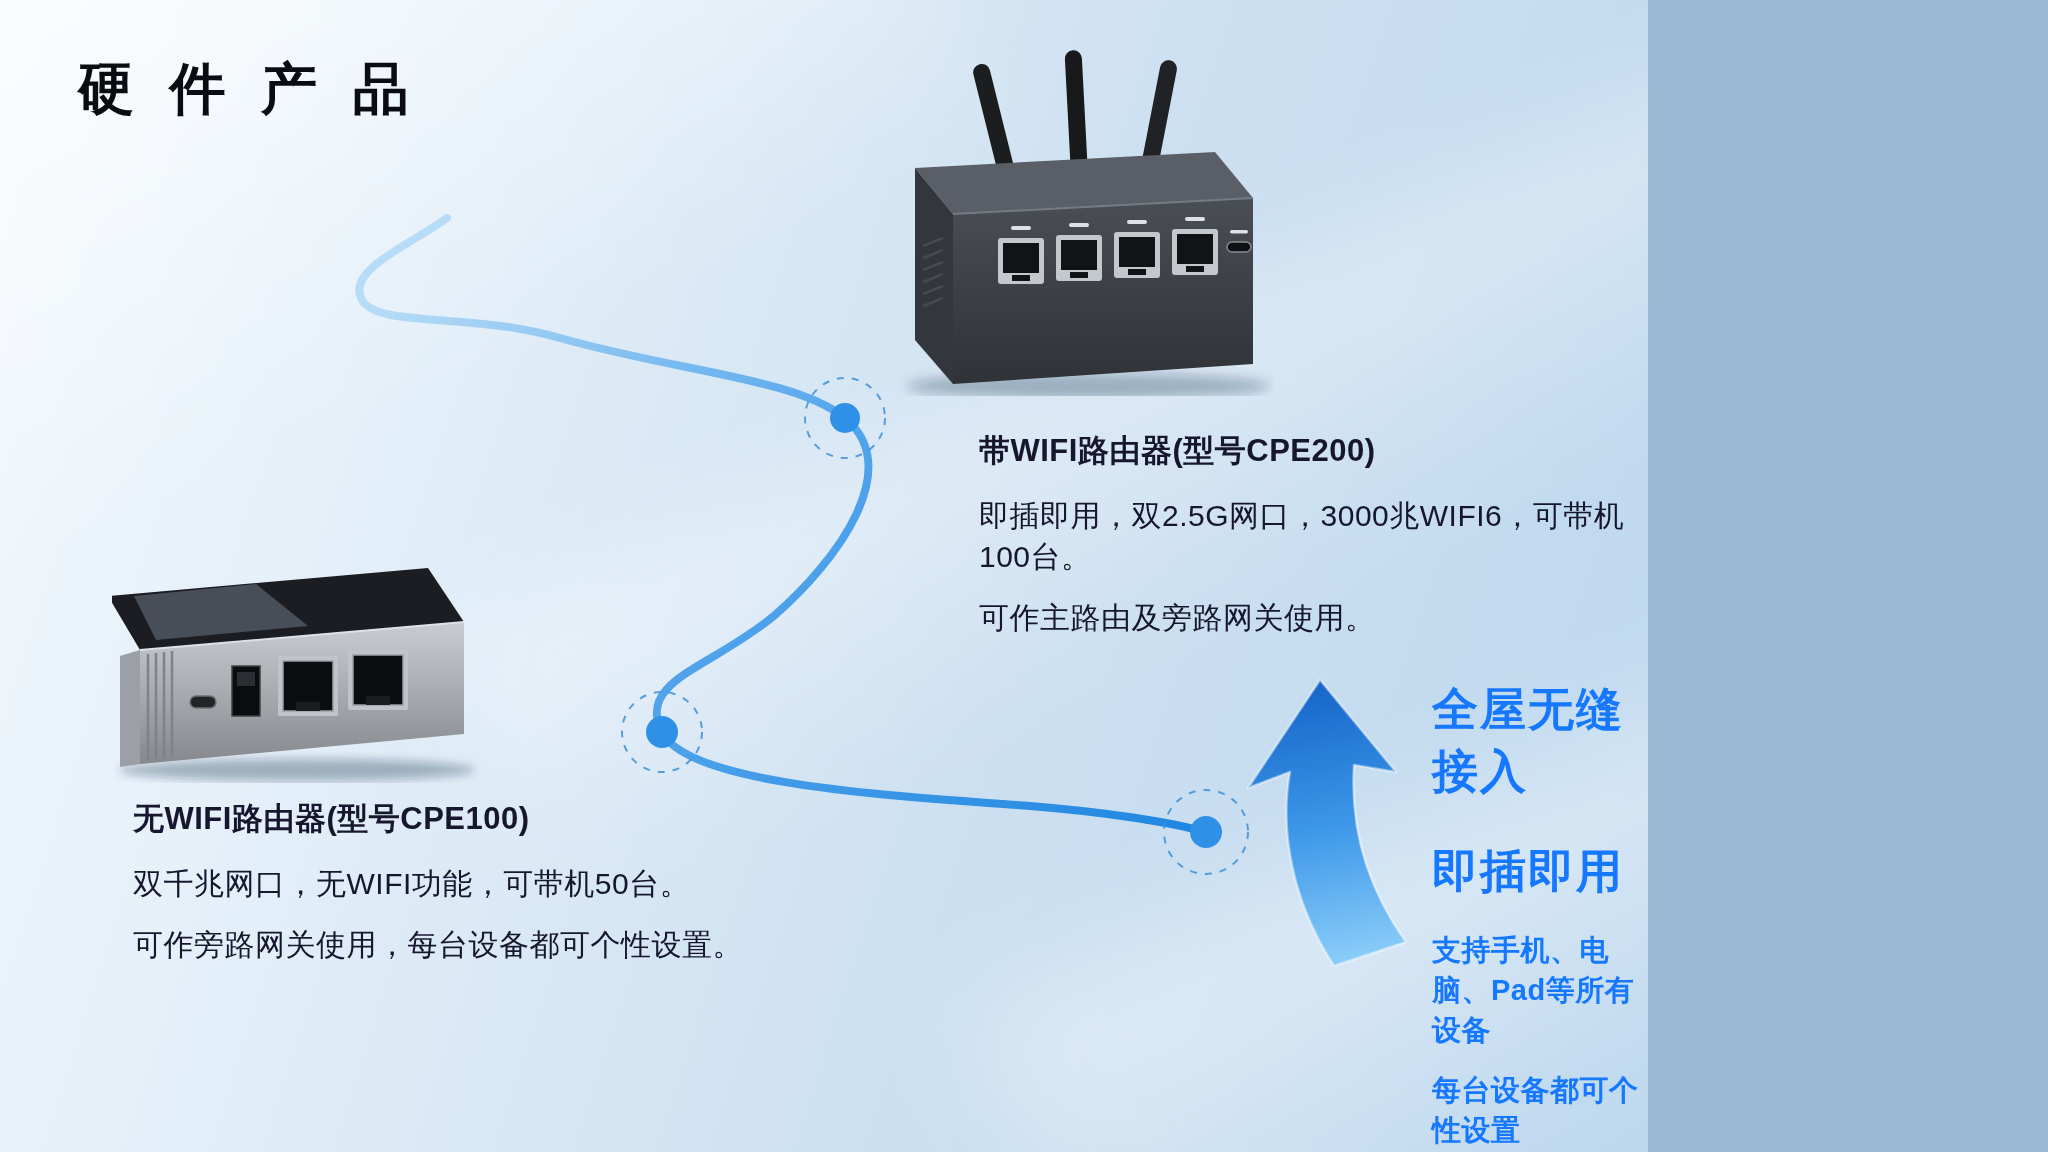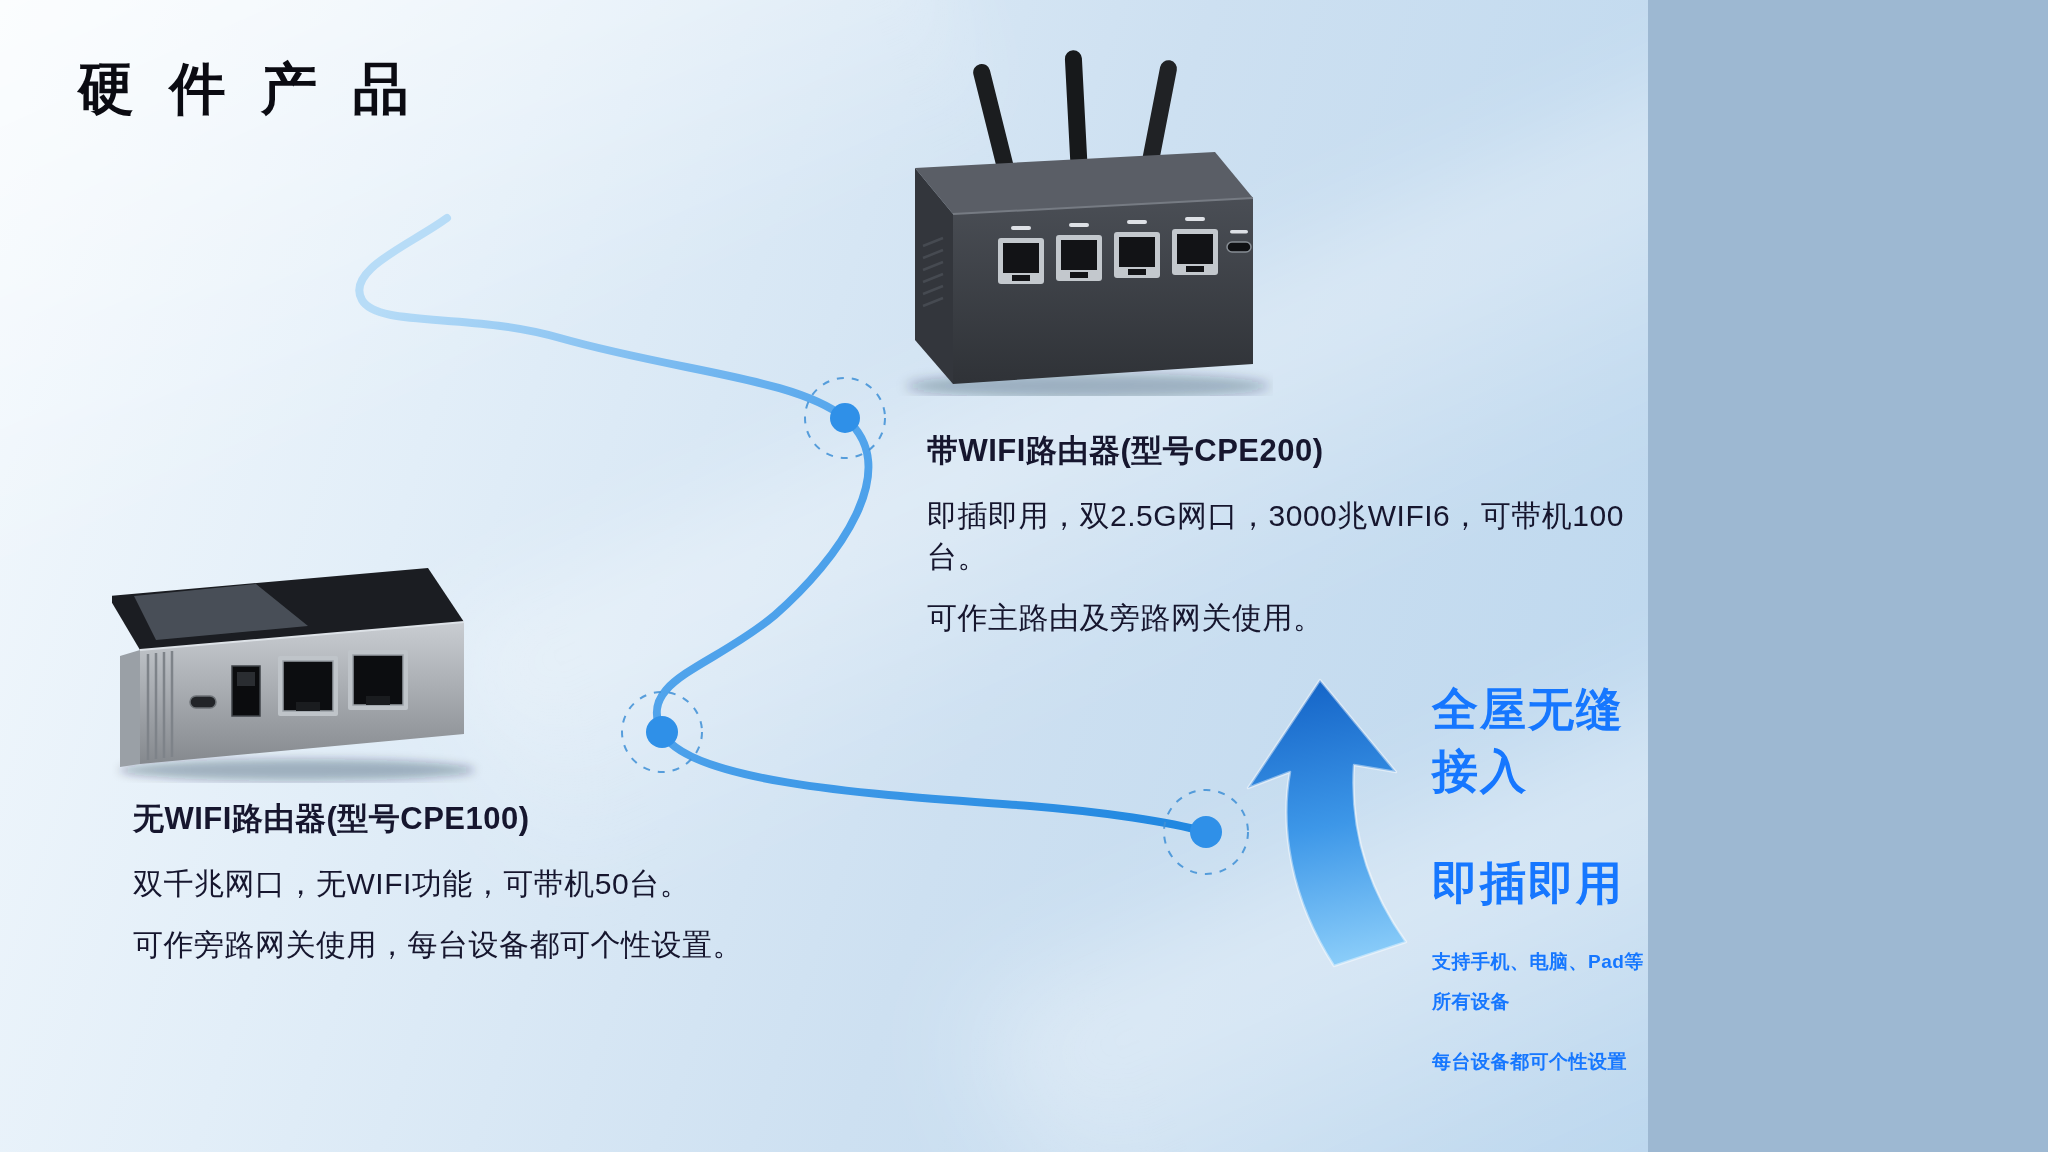--- a/index.html
+++ b/index.html
@@ -25,26 +25,26 @@
   .title{
     position:absolute;left:78px;top:52px;margin:0;
     font-size:56px;font-weight:900;letter-spacing:10px;color:#0b0b12;
   }
   .layer{position:absolute;left:0;top:0;width:2048px;height:1152px;pointer-events:none;}
   .router200{position:absolute;left:893px;top:46px;width:380px;height:350px;}
   .router100{position:absolute;left:112px;top:538px;width:400px;height:245px;}
   .product-info{position:absolute;color:var(--text-dark);}
   .product-info .p-name{font-size:31px;font-weight:700;margin-bottom:24px;letter-spacing:.5px;}
   .product-info .p-spec{font-size:30px;font-weight:400;margin-bottom:20px;letter-spacing:.5px;}
-  .info-cpe200{left:927px;top:430px;max-width:900px;}
+  .info-cpe200{left:979px;top:430px;max-width:900px;}
   .info-cpe100{left:133px;top:798px;max-width:780px;}
   .highlights{position:absolute;left:1432px;top:678px;color:var(--accent-blue);}
   .hl-big{font-size:46px;font-weight:700;line-height:62px;letter-spacing:2px;}
-  .hl-big + .hl-big{margin-top:50px;}
-  .hl-point{font-size:19px;font-weight:700;line-height:40px;letter-spacing:.5px;}
+  .hl-big + .hl-big{margin-top:38px;}
+  .hl-point{font-size:29px;font-weight:700;line-height:40px;letter-spacing:.5px;}
   .hl-point.first{margin-top:28px;}
   .hl-point.second{margin-top:20px;}
 </style>
 </head>
 <body>
 
 <div class="slide">
 
   <div class="streak s1"></div>
   <div class="streak s2"></div>

